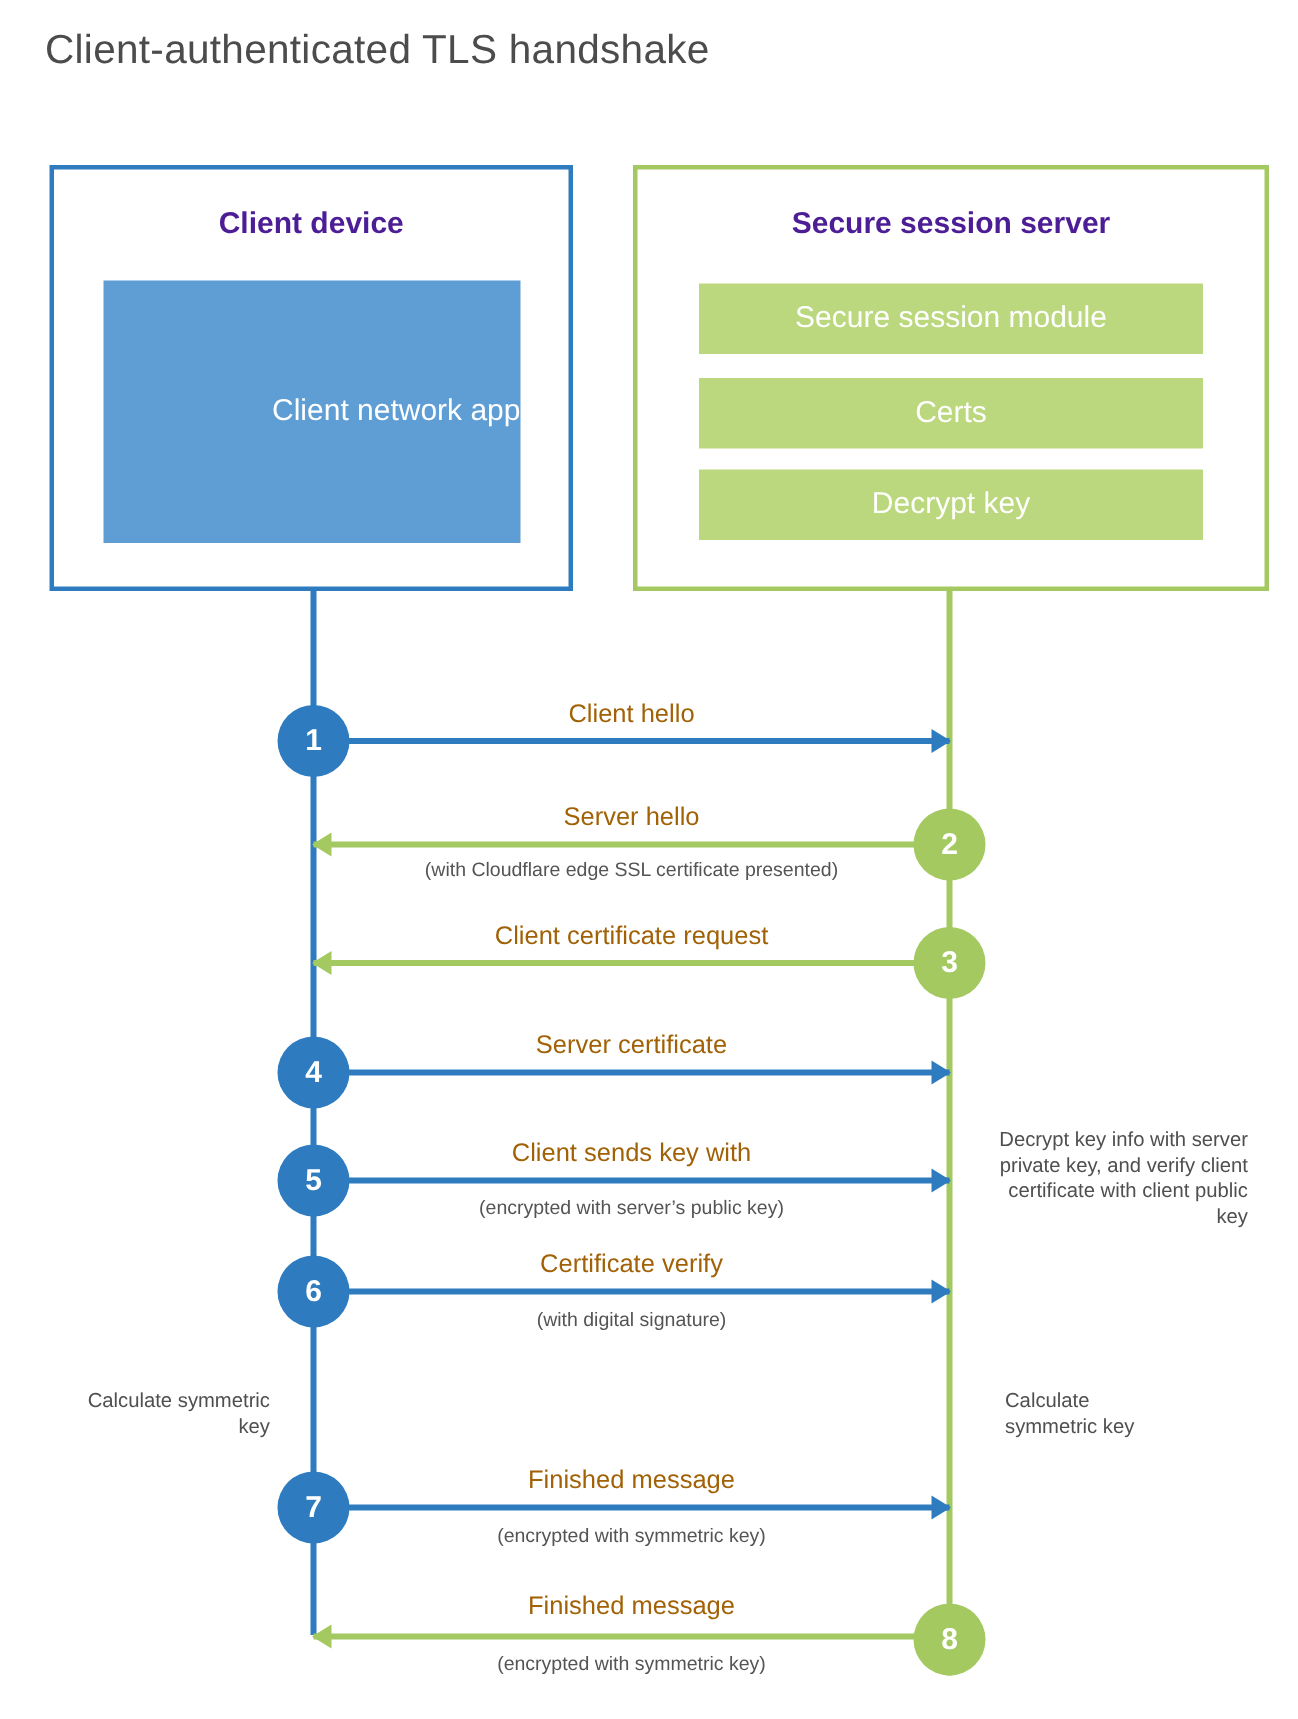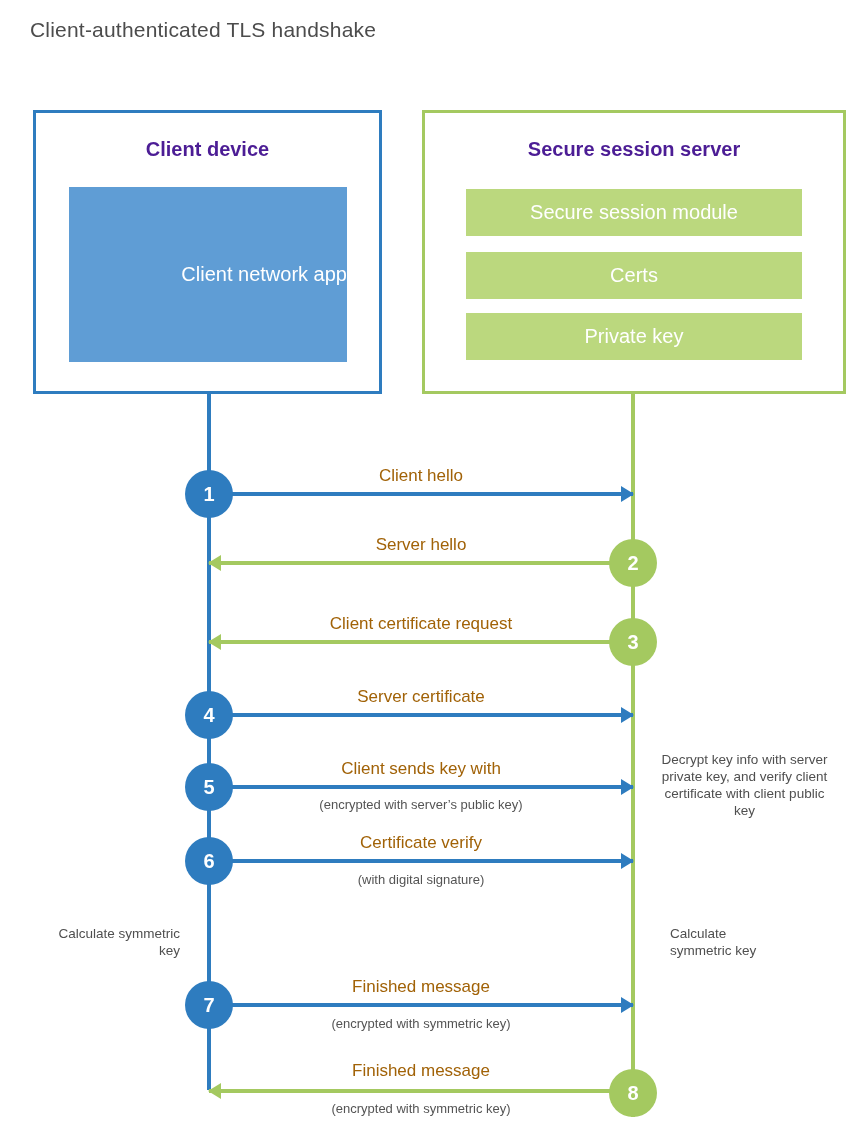--- a/index.html
+++ b/index.html
@@ -1,19 +1,19 @@
 <!DOCTYPE html>
 <html><head>
 <meta charset="utf-8">
 <style>
   html,body{margin:0;padding:0;background:#ffffff;}
   body{font-family:"Liberation Sans","DejaVu Sans",sans-serif;}
   #canvas{position:relative;width:865px;height:1146px;background:#fff;overflow:hidden;}
 
-  .page-title{position:absolute;left:30px;top:18px;font-size:21px;font-weight:300;
+  .page-title{position:absolute;left:30px;top:18px;font-size:27px;font-weight:300;
     color:#4c4c4c;letter-spacing:.2px;}
 
   
   .entity-box{position:absolute;top:110px;height:284px;box-sizing:border-box;background:#fff;z-index:2;}
   .client-box{left:33px;width:349px;border:3px solid var(--blue,#2e7cbf);}
   .server-box{left:422px;width:424px;border:3px solid var(--green,#a4c960);}
   .entity-title{position:absolute;left:0;right:0;top:25px;text-align:center;
     font-size:20px;font-weight:bold;color:#4c1d95;}
   .app-box{position:absolute;left:33px;top:74px;width:278px;height:175px;
     background:var(--blue-fill,#5f9dd5);display:flex;align-items:center;justify-content:flex-end;
@@ -46,21 +46,21 @@
   .circle.green{left:609px;background:var(--green,#a4c960);}
 
   
   .msg-label{position:absolute;left:209px;width:424px;text-align:center;
     font-size:17px;color:#a16207;z-index:2;}
   .msg-sub{position:absolute;left:209px;width:424px;text-align:center;
     font-size:13px;color:#545454;z-index:2;}
 
   
   .note{position:absolute;font-size:13.5px;line-height:17px;color:#4f4f4f;z-index:2;}
-  .note-decrypt{left:657px;top:751px;width:175px;text-align:center;}
+  .note-decrypt{left:657px;top:751px;width:175px;text-align:right;}
   .note-calc-left{left:58px;top:925px;width:122px;text-align:right;}
   .note-calc-right{left:670px;top:925px;width:110px;text-align:left;}
 </style>
 </head>
 <body>
 
 <div id="canvas" style="--blue: #2e7cbf; --blue-fill: #5f9dd5; --green: #a4c960; --green-fill: #bbd87e;">
 
   <div class="page-title">Client-authenticated TLS handshake</div>
 
@@ -68,32 +68,33 @@
     <div class="entity-title">Client device</div>
     <div class="app-box">
       <span>Client network app</span>
     </div>
   </div>
 
   <div class="entity-box server-box">
     <div class="entity-title">Secure session server</div>
     <div class="server-bar bar-1">Secure session module</div>
     <div class="server-bar bar-2">Certs</div>
-    <div class="server-bar bar-3">Private key</div>
+    <div class="server-bar bar-3">Decrypt key</div>
   </div>
 
   <div class="lifeline blue"></div>
   <div class="lifeline green"></div>
 
   <div class="msg-label" style="top:466px">Client hello</div>
   <div class="arrow blue ltr" style="top:492px"></div>
   <div class="circle blue" style="top:470px">1</div>
 
   <div class="msg-label" style="top:535px">Server hello</div>
   <div class="arrow green rtl" style="top:561px"></div>
+  <div class="msg-sub" style="top:572px">(with Cloudflare edge SSL certificate presented)</div>
   <div class="circle green" style="top:539px">2</div>
 
   <div class="msg-label" style="top:614px">Client certificate request</div>
   <div class="arrow green rtl" style="top:640px"></div>
   <div class="circle green" style="top:618px">3</div>
 
   <div class="msg-label" style="top:687px">Server certificate</div>
   <div class="arrow blue ltr" style="top:713px"></div>
   <div class="circle blue" style="top:691px">4</div>
 

